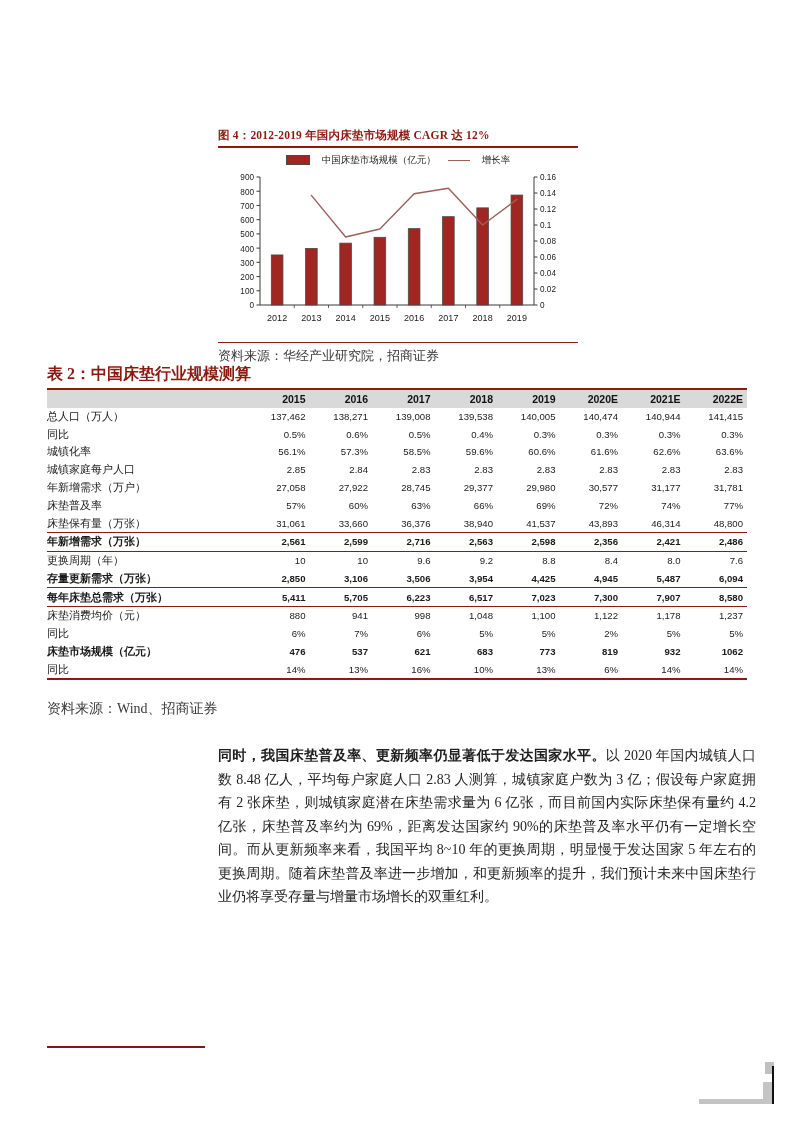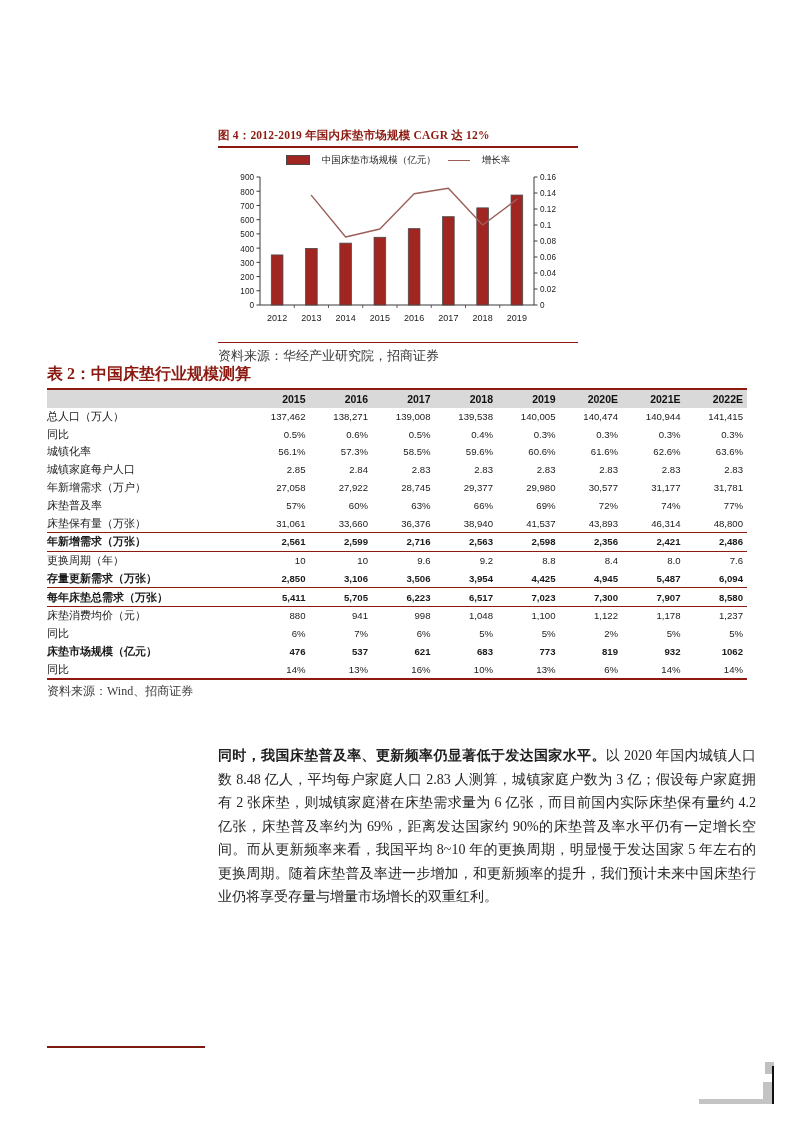--- a/index.html
+++ b/index.html
@@ -143,24 +143,24 @@
   tr.bold td.lbl { font-weight: bold; }
   td.indent { padding-left: 22px; }
   tr.rule-top > td { border-top: 1.1px solid #8c1a11; }
   tr.rule-bottom > td { border-bottom: 1.1px solid #8c1a11; }
   .tbl-source-rule {
     height: 1.2px;
     background: #8c1a11;
     width: 700px;
   }
   .tbl-source {
-    font-size: 12px;
+    font-size: 14px;
     font-family: "Liberation Serif", "DejaVu Serif", serif;
     color: #3a3a3a;
-    padding-top: 3px;
+    padding-top: 20px;
     white-space: nowrap;
   }
 
   
   .body-para {
     position: absolute;
     left: 218px;
     top: 744px;
     width: 538px;
     font-family: "Liberation Serif", "DejaVu Serif", serif;

